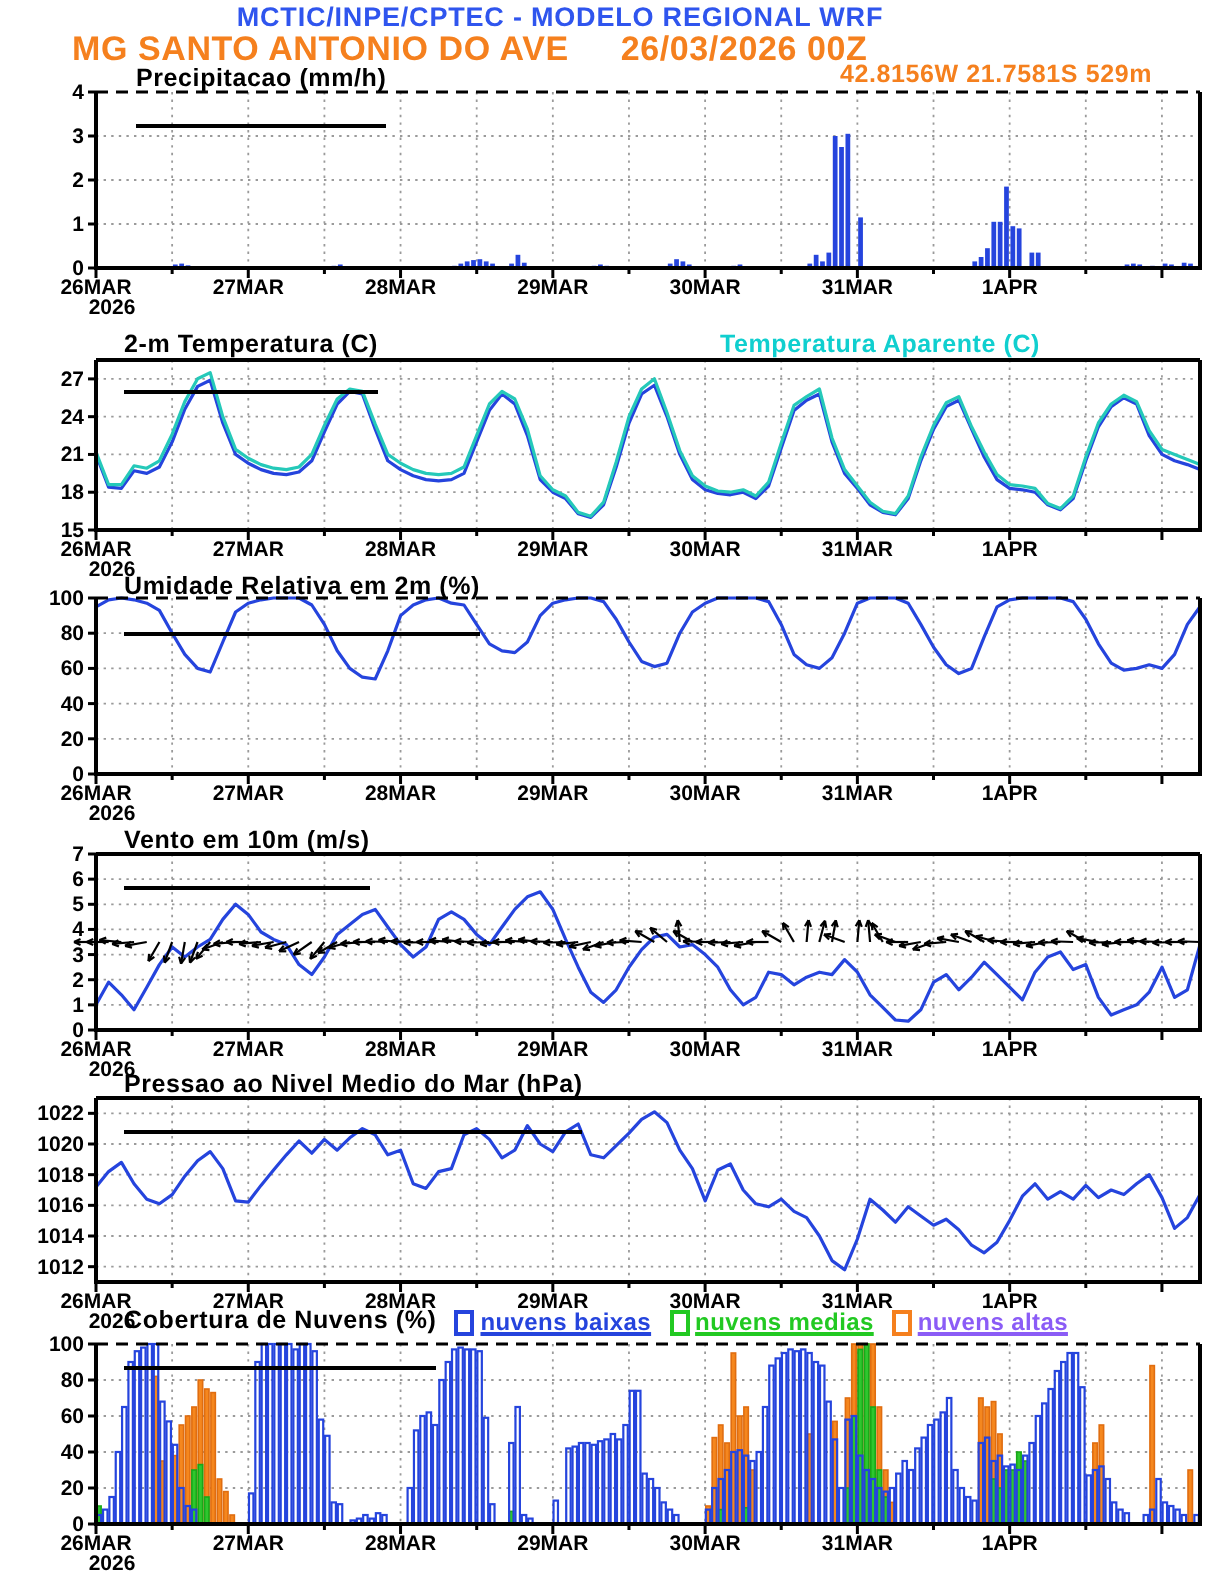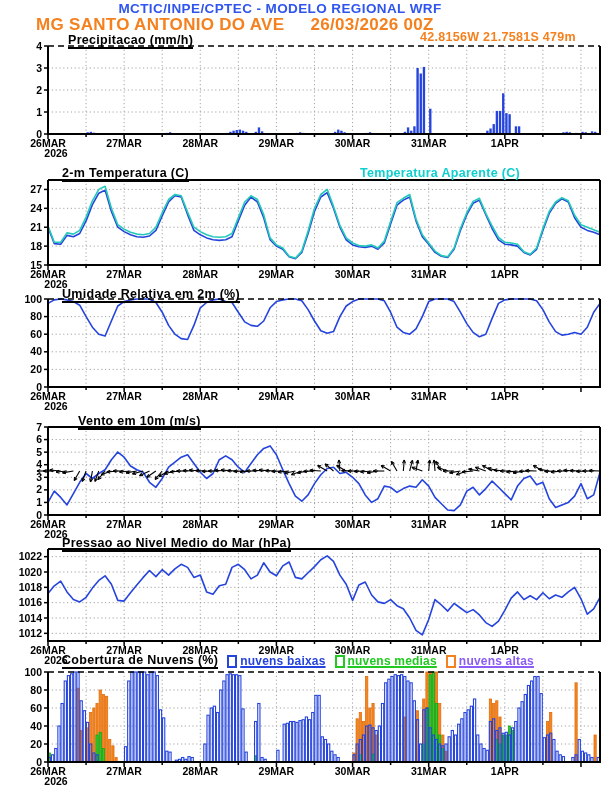--- a/index.html
+++ b/index.html
@@ -4,27 +4,27 @@
 <style>
   html,body{margin:0;padding:0;background:#ffffff;}
   #page{position:relative;width:612px;height:792px;background:#ffffff;overflow:hidden;
         font-family:"Liberation Sans",sans-serif;font-weight:bold;}
   #meteogram{position:absolute;left:0;top:0;}
   .overlay{position:absolute;white-space:nowrap;}
   .model-title{top:1px;left:0;width:560px;text-align:center;font-size:13.5px;letter-spacing:0.4px;}
   .station-row{top:15px;left:36px;font-size:17px;letter-spacing:0.3px;}
   .station-row .runts{margin-left:26px;}
   .coords{top:30px;right:36px;font-size:12.5px;letter-spacing:0.3px;}
-  .ptitle{font-size:12.5px;letter-spacing:0.3px;border-bottom:2px solid #000;padding-bottom:0px;line-height:13px;display:inline-block;}
+  .ptitle{font-size:12.5px;letter-spacing:0.3px;border-bottom:2px solid #000;padding-bottom:16px;line-height:13px;display:inline-block;}
   .ptitle2{font-size:12.5px;letter-spacing:0.3px;line-height:13px;display:inline-block;}
   .t1{top:30px;left:68px;}
   .t2{top:163px;left:62px;text-decoration:underline;}
   .t2b{top:163px;left:360px;}
   .t3{top:284px;left:62px;}
-  .t4{top:411px;left:78px;}
+  .t4{top:411px;left:62px;}
   .t5{top:533px;left:62px;}
   .t6{top:654px;left:62px;display:flex;align-items:flex-start;gap:9px;}
   .legend-item{display:flex;align-items:center;gap:3px;}
   .legend-swatch{width:6px;height:9px;border:2px solid #000;display:inline-block;margin-top:1px;background:#fff;}
   .legend-label{font-size:12px;letter-spacing:0.2px;text-decoration:underline;text-decoration-thickness:2px;line-height:13px;}
   .grid{stroke:#9a9a9a;stroke-width:0.9;stroke-dasharray:1.2 2.6;fill:none;}
   .frame{stroke:#000000;stroke-width:2;fill:none;}
   .frame-dashed{stroke:#000000;stroke-width:1.6;fill:none;stroke-dasharray:6 4;}
   .tick{stroke:#000000;stroke-width:1.5;}
   .ylab{font:bold 10.5px "Liberation Sans",sans-serif;text-anchor:end;fill:#000;}
@@ -933,21 +933,21 @@
         <text x="56" y="785" class="xlab" text-anchor="middle">2026</text>
       </g>
     </svg>
 
   <div class="overlay model-title" style="color: rgb(47, 85, 238);">MCTIC/INPE/CPTEC - MODELO REGIONAL WRF</div>
 
   <div class="overlay station-row" style="color: rgb(245, 128, 30);">
     <span>MG SANTO ANTONIO DO AVE</span><span class="runts">26/03/2026 00Z</span>
   </div>
 
-  <div class="overlay coords" style="color: rgb(245, 128, 30);">42.8156W 21.7581S 479m</div>
+  <div class="overlay coords" style="color: rgb(245, 128, 30);">42.8156W 21.7581S 529m</div>
 
   <div class="overlay t1"><span class="ptitle">Precipitacao (mm/h)</span></div>
 
   <div class="overlay t2"><span class="ptitle">2-m Temperatura (C)</span></div>
   <div class="overlay t2b"><span class="ptitle2" style="color: rgb(16, 207, 207);">Temperatura Aparente (C)</span></div>
 
   <div class="overlay t3"><span class="ptitle">Umidade Relativa em 2m (%)</span></div>
 
   <div class="overlay t4"><span class="ptitle">Vento em 10m (m/s)</span></div>
 

